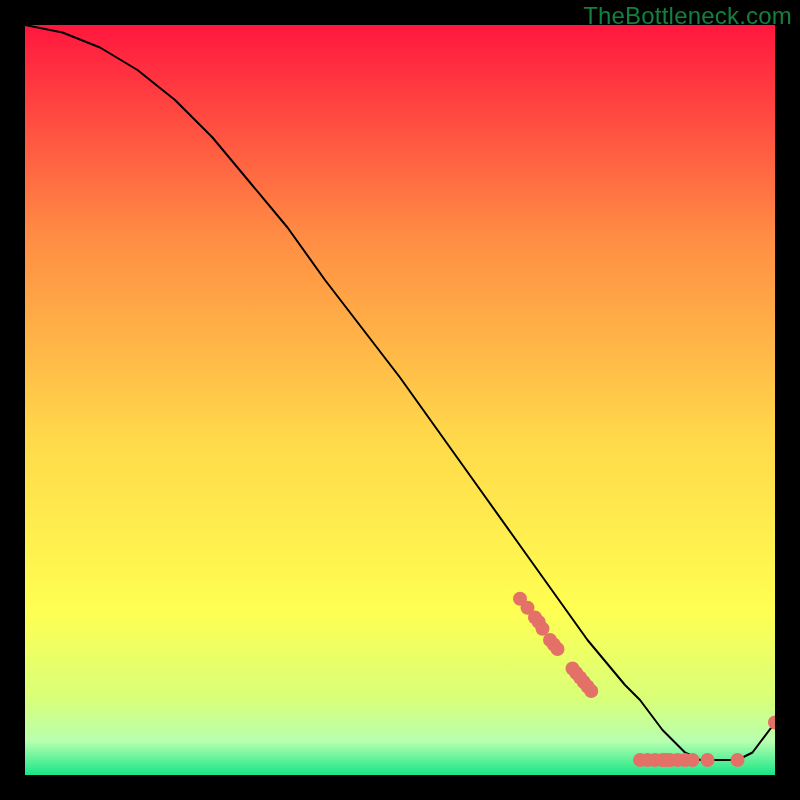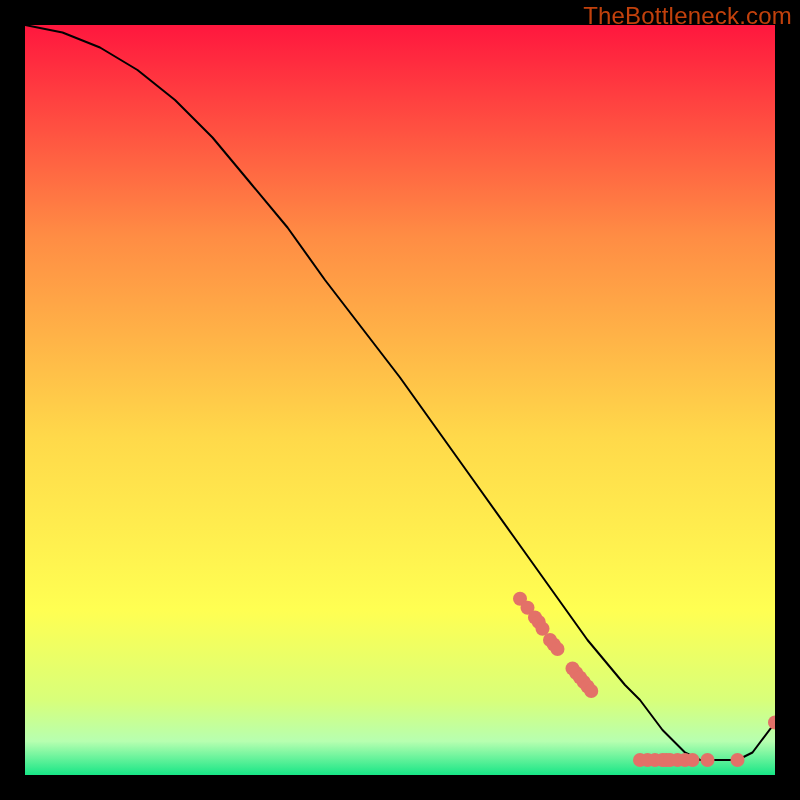--- a/index.html
+++ b/index.html
@@ -24,21 +24,21 @@
     width: 750px;
     height: 750px;
   }
   .plot svg {
     display: block;
   }
   .watermark {
     position: absolute;
     top: 2px;
     right: 8px;
-    color: #c2410c;
+    color: #15803d;
     font-size: 24px;
     font-weight: 400;
     letter-spacing: 0.2px;
     user-select: none;
   }
 </style>
 </head>
 <body>
 
 <div class="frame">

